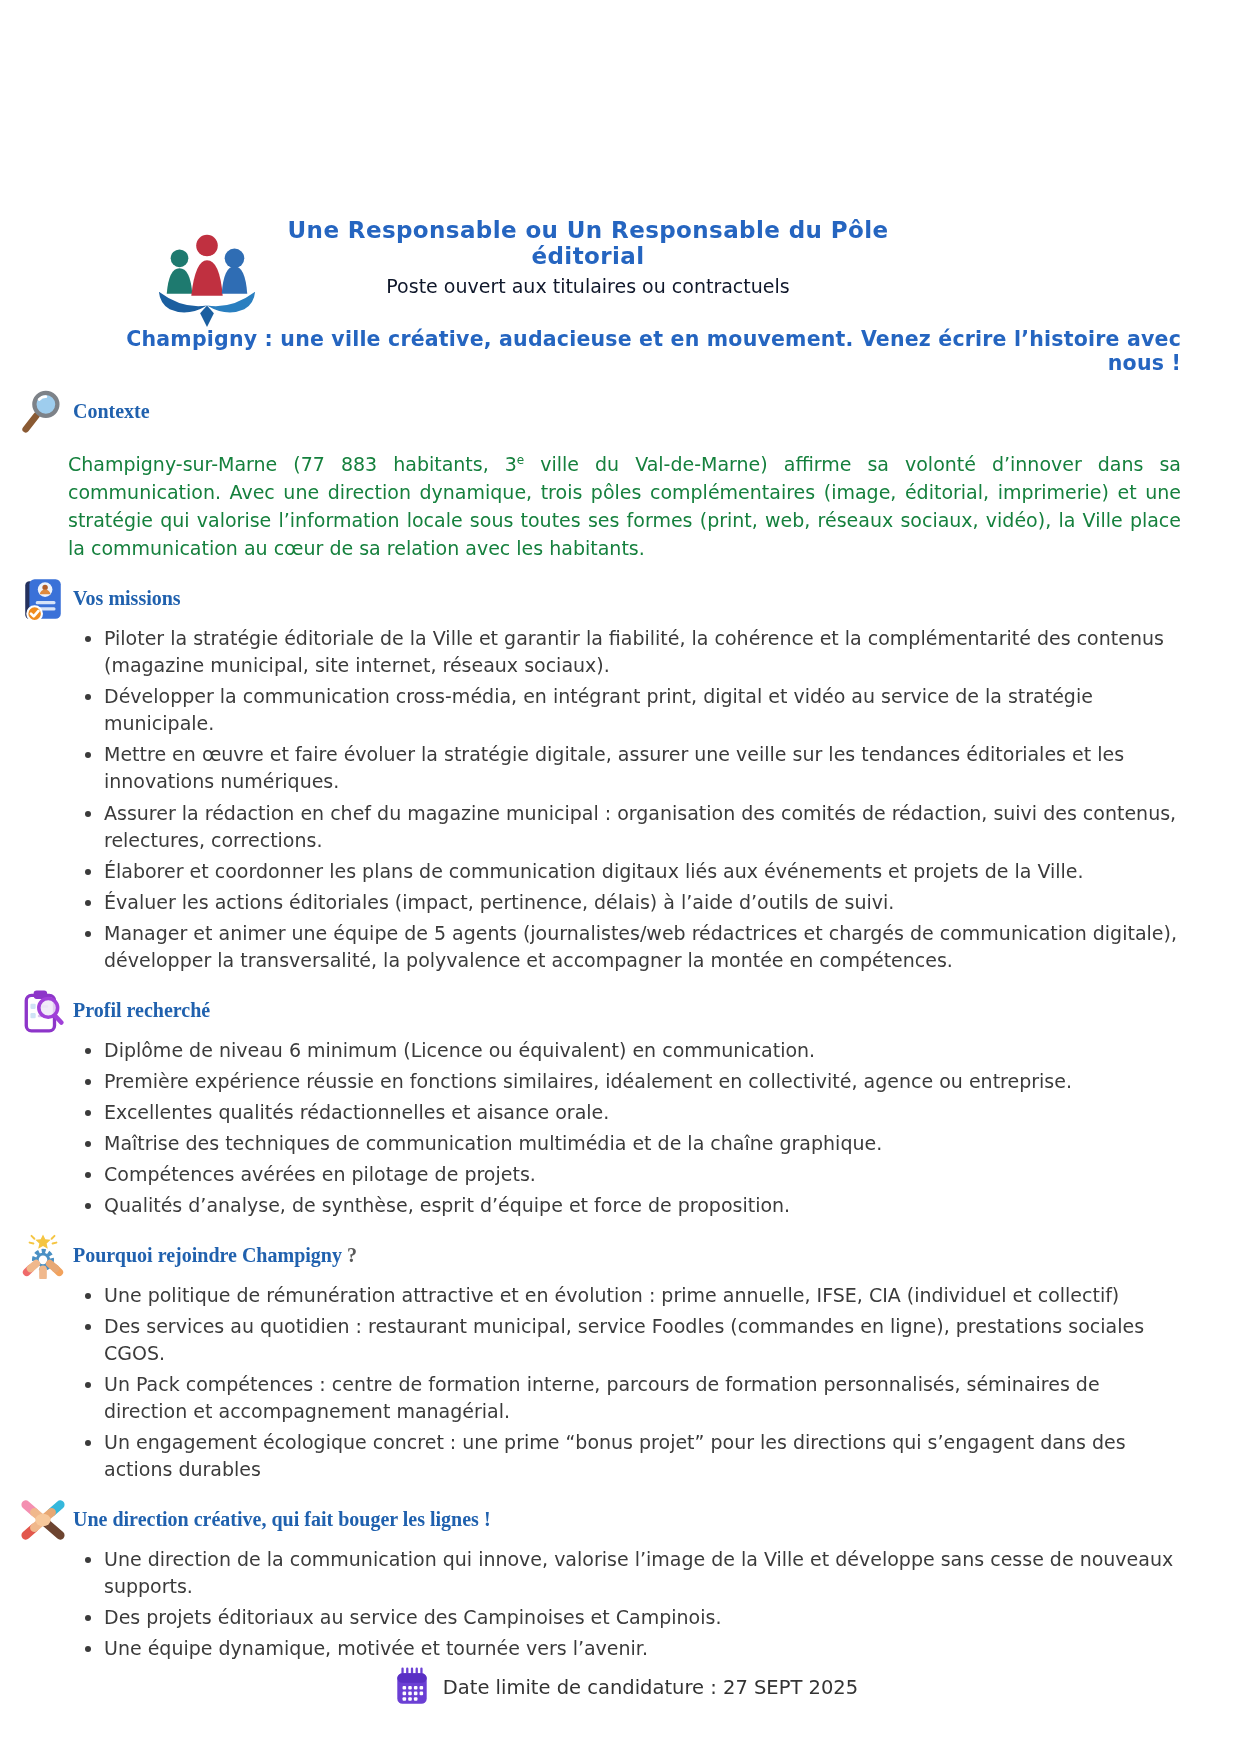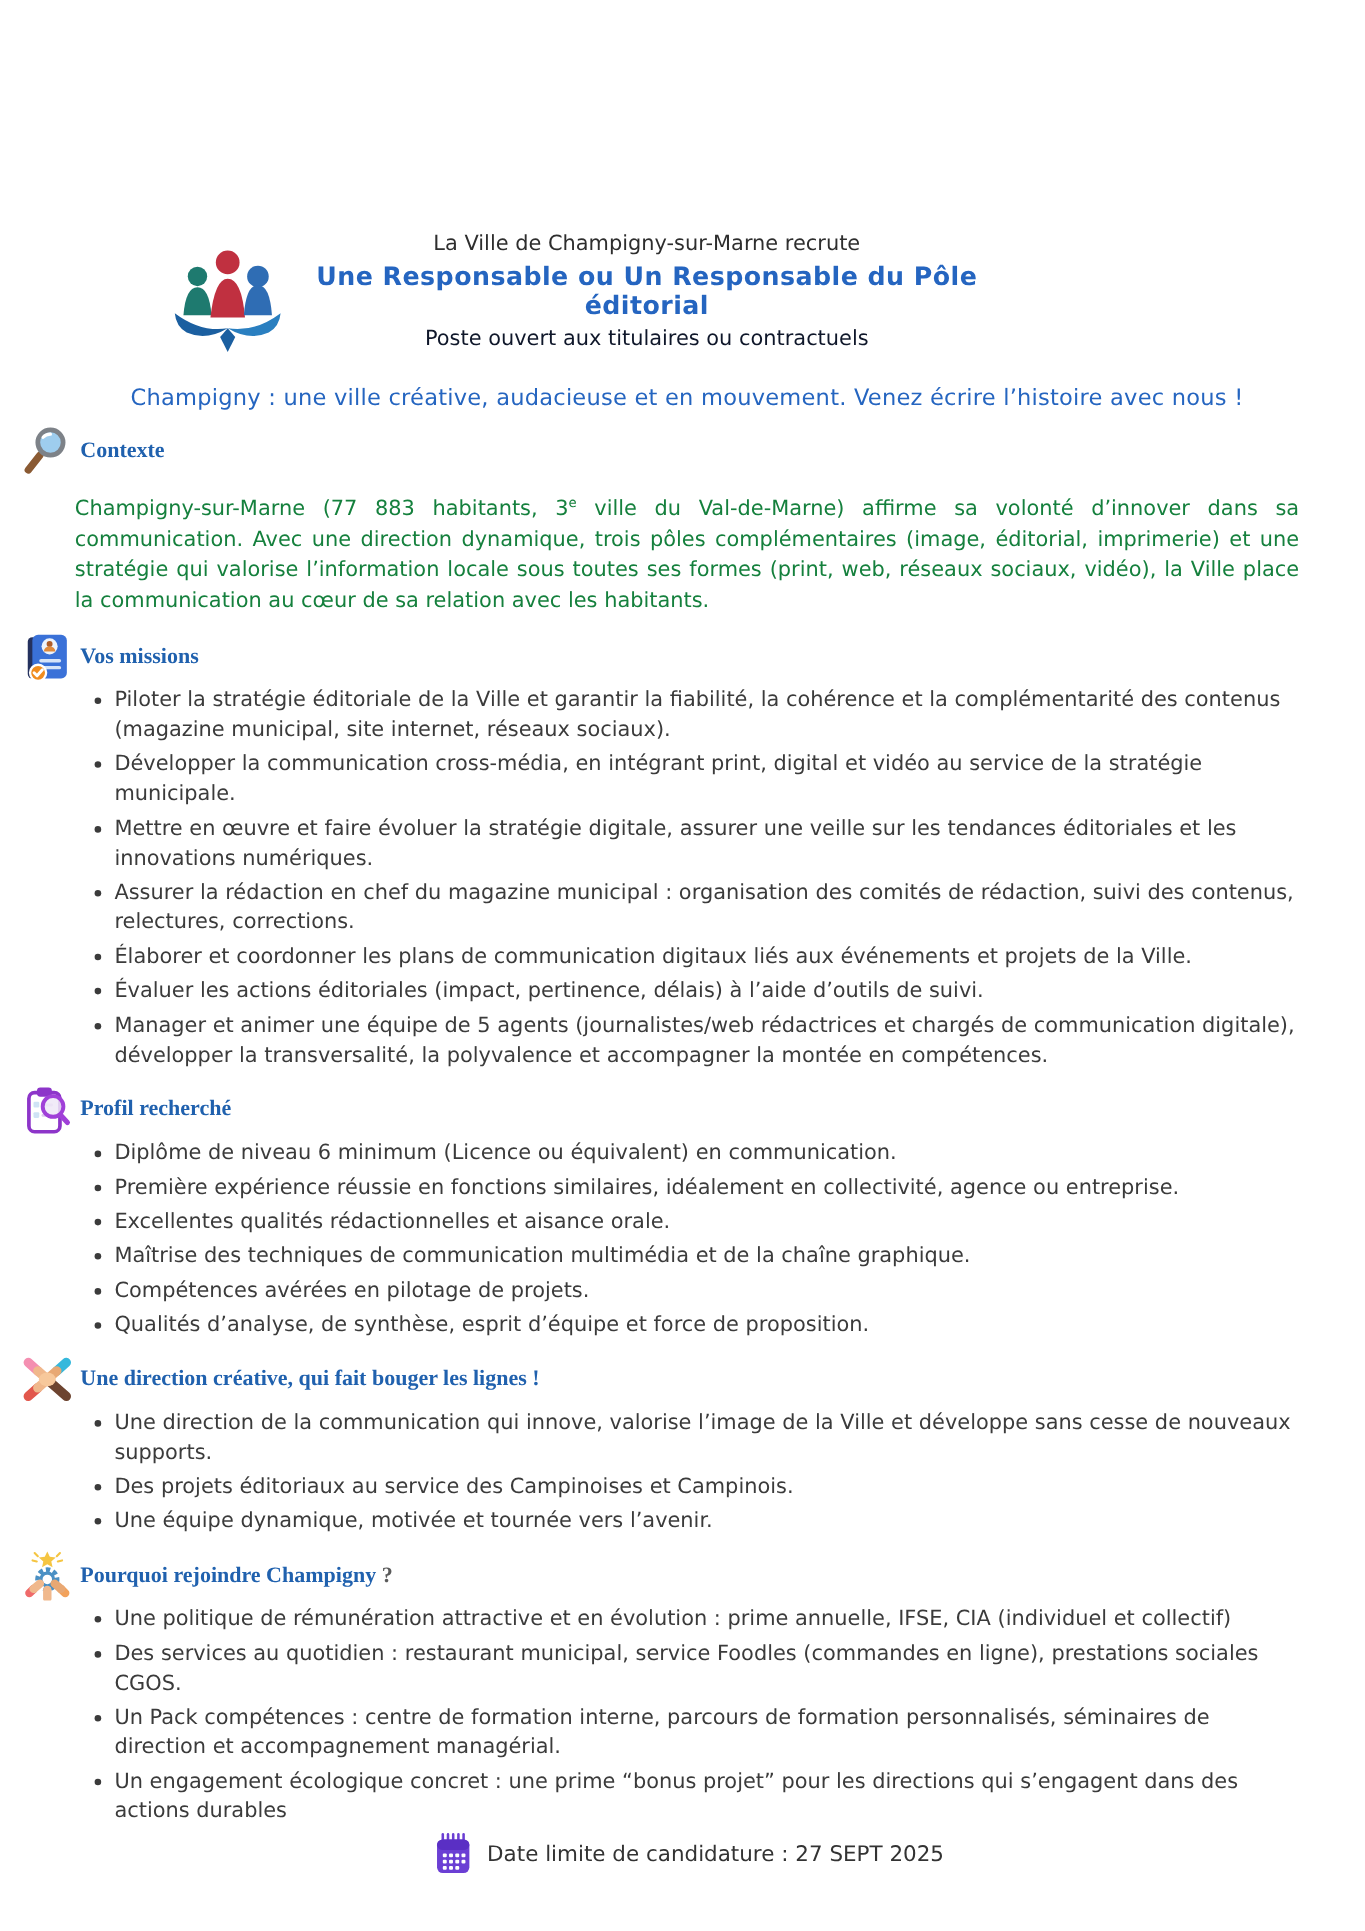--- a/index.html
+++ b/index.html
@@ -14,21 +14,21 @@
 
   
   .header { position:relative; width:660px; margin-left:190px; text-align:center; }
   .logo { position:absolute; left:-105px; top:6px; width:108px; height:106px; }
   .h-line1 { font-size:19px; color:#2e2e2e; }
   .h-title  { font-size:23px; font-weight:bold; color:#2565c0; margin-top:7px; letter-spacing:0.4px; }
   .h-line2 { font-size:19px; margin-top:7px; color:#2e2e2e; }
   .h-line3 { font-size:19px; margin-top:6px; color:#0f172a; }
 
   .tagline {
-    margin-top:30px; text-align:center; font-size:20.5px; font-weight:normal;
+    margin-top:30px; text-align:right; font-size:20.5px; font-weight:bold;
     color:#2565c0; letter-spacing:0.2px;
   }
 
   
   .sec { margin-top:13px; }
   .sec-head { display:flex; align-items:center; gap:7px; margin-left:-48px; }
   .sec-head .icon { width:46px; height:46px; flex:0 0 46px; }
   .sec-title { font-size:20px; font-weight:bold; color:#2061ae;font-family:Liberation Serif, serif; }
   .sec-title .suffix { color:#5a5a5a; font-weight:600; }
 
@@ -58,21 +58,20 @@
         <path d="M14 72 q2 -26 13 -26 q11 0 13 26 z" fill="#1e7a6f"></path>
         <circle cx="55" cy="23" r="11" fill="#c03040"></circle>
         <path d="M39 74 q4 -36 16 -36 q13 0 16 36 z" fill="#c03040"></path>
         <circle cx="83" cy="36" r="10" fill="#2f6db4"></circle>
         <path d="M70 72 q2 -28 13 -28 q11 0 13 28 z" fill="#2f6db4"></path>
 
         <path d="M6 70 q24 18 49 14 q-20 12 -38 4 q-10 -6 -11 -18 z" fill="#1b5fa0"></path>
         <path d="M104 70 q-24 18 -49 14 q20 12 38 4 q10 -6 11 -18 z" fill="#2a7fc0"></path>
         <path d="M55 84 l7 8 -7 14 -7 -14 z" fill="#1b5fa0"></path>
       </svg>
-      <div class="h-line1">La Ville de Champigny-sur-Marne recrute</div>
       <div class="h-title">Une Responsable ou Un Responsable du Pôle éditorial</div>
       <div class="h-line3">Poste ouvert aux titulaires ou contractuels</div>
     </div>
 
     <div class="tagline">Champigny : une ville créative, audacieuse et en mouvement. Venez écrire l’histoire avec nous !</div>
 
     <div class="sec">
       <div class="sec-head">
         <svg class="icon" viewBox="0 0 48 48" aria-hidden="true">
           <line x1="17" y1="29" x2="6" y2="43" stroke="#8a5a33" stroke-width="7" stroke-linecap="round"></line>
@@ -124,43 +123,20 @@
         </svg>
         <span class="sec-title">Profil recherché</span>
       </div>
       <ul class="bullets">
         <li>Diplôme de niveau 6 minimum (Licence ou équivalent) en communication.</li>
         <li>Première expérience réussie en fonctions similaires, idéalement en collectivité, agence ou entreprise.</li>
         <li>Excellentes qualités rédactionnelles et aisance orale.</li>
         <li>Maîtrise des techniques de communication multimédia et de la chaîne graphique.</li>
         <li>Compétences avérées en pilotage de projets.</li>
         <li>Qualités d’analyse, de synthèse, esprit d’équipe et force de proposition.</li>
-      </ul>
-    </div>
-
-    <div class="sec">
-      <div class="sec-head">
-        <svg class="icon" viewBox="0 0 48 48" aria-hidden="true">
-          <g stroke-linecap="round">
-            <line x1="6" y1="8" x2="15" y2="16" stroke="#f48fb1" stroke-width="9"></line>
-            <line x1="15" y1="16" x2="22" y2="22" stroke="#f0b88c" stroke-width="9"></line>
-            <line x1="42" y1="8" x2="33" y2="16" stroke="#35b8dc" stroke-width="9"></line>
-            <line x1="33" y1="16" x2="26" y2="22" stroke="#e8a874" stroke-width="9"></line>
-            <line x1="6" y1="40" x2="15" y2="32" stroke="#e2574c" stroke-width="9"></line>
-            <line x1="15" y1="32" x2="22" y2="26" stroke="#f0b88c" stroke-width="9"></line>
-            <line x1="42" y1="40" x2="26" y2="26" stroke="#6d4430" stroke-width="9"></line>
-          </g>
-          <ellipse cx="24" cy="24" rx="8" ry="6.5" fill="#f7c89b"></ellipse>
-        </svg>
-        <span class="sec-title">Une direction créative, qui fait bouger les lignes !</span>
-      </div>
-      <ul class="bullets">
-        <li>Une direction de la communication qui innove, valorise l’image de la Ville et développe sans cesse de nouveaux supports.</li>
-        <li>Des projets éditoriaux au service des Campinoises et Campinois.</li>
-        <li>Une équipe dynamique, motivée et tournée vers l’avenir.</li>
       </ul>
     </div>
 
     <div class="sec">
       <div class="sec-head">
         <svg class="icon" viewBox="0 0 48 48" aria-hidden="true">
           <g stroke="#f5c542" stroke-width="2" stroke-linecap="round">
             <line x1="12" y1="3" x2="15" y2="6"></line>
               <line x1="36" y1="3" x2="33" y2="6"></line>
             <line x1="10" y1="10" x2="14" y2="11"></line>
@@ -177,20 +153,43 @@
             <line x1="24" y1="46" x2="24" y2="38" stroke="#f0b88c" stroke-width="8"></line>
           </g>
         </svg>
         <span class="sec-title"><span>Pourquoi rejoindre Champigny</span><span class="suffix"> ?</span></span>
       </div>
       <ul class="bullets">
         <li>Une politique de rémunération attractive et en évolution : prime annuelle, IFSE, CIA (individuel et collectif)</li>
         <li>Des services au quotidien : restaurant municipal, service Foodles (commandes en ligne), prestations sociales CGOS.</li>
         <li>Un Pack compétences : centre de formation interne, parcours de formation personnalisés, séminaires de direction et accompagnement managérial.</li>
         <li>Un engagement écologique concret : une prime “bonus projet” pour les directions qui s’engagent dans des actions durables</li>
+      </ul>
+    </div>
+
+    <div class="sec">
+      <div class="sec-head">
+        <svg class="icon" viewBox="0 0 48 48" aria-hidden="true">
+          <g stroke-linecap="round">
+            <line x1="6" y1="8" x2="15" y2="16" stroke="#f48fb1" stroke-width="9"></line>
+            <line x1="15" y1="16" x2="22" y2="22" stroke="#f0b88c" stroke-width="9"></line>
+            <line x1="42" y1="8" x2="33" y2="16" stroke="#35b8dc" stroke-width="9"></line>
+            <line x1="33" y1="16" x2="26" y2="22" stroke="#e8a874" stroke-width="9"></line>
+            <line x1="6" y1="40" x2="15" y2="32" stroke="#e2574c" stroke-width="9"></line>
+            <line x1="15" y1="32" x2="22" y2="26" stroke="#f0b88c" stroke-width="9"></line>
+            <line x1="42" y1="40" x2="26" y2="26" stroke="#6d4430" stroke-width="9"></line>
+          </g>
+          <ellipse cx="24" cy="24" rx="8" ry="6.5" fill="#f7c89b"></ellipse>
+        </svg>
+        <span class="sec-title">Une direction créative, qui fait bouger les lignes !</span>
+      </div>
+      <ul class="bullets">
+        <li>Une direction de la communication qui innove, valorise l’image de la Ville et développe sans cesse de nouveaux supports.</li>
+        <li>Des projets éditoriaux au service des Campinoises et Campinois.</li>
+        <li>Une équipe dynamique, motivée et tournée vers l’avenir.</li>
       </ul>
     </div>
 
     <div class="deadline-row">
       <svg class="icon" viewBox="0 0 40 40" aria-hidden="true">
         <g stroke="#6b3fd4" stroke-width="2.2" stroke-linecap="round">
           <line x1="11" y1="7" x2="11" y2="2.5"></line>
             <line x1="15.5" y1="7" x2="15.5" y2="2.5"></line>
           <line x1="20" y1="7" x2="20" y2="2.5"></line>
             <line x1="24.5" y1="7" x2="24.5" y2="2.5"></line>

